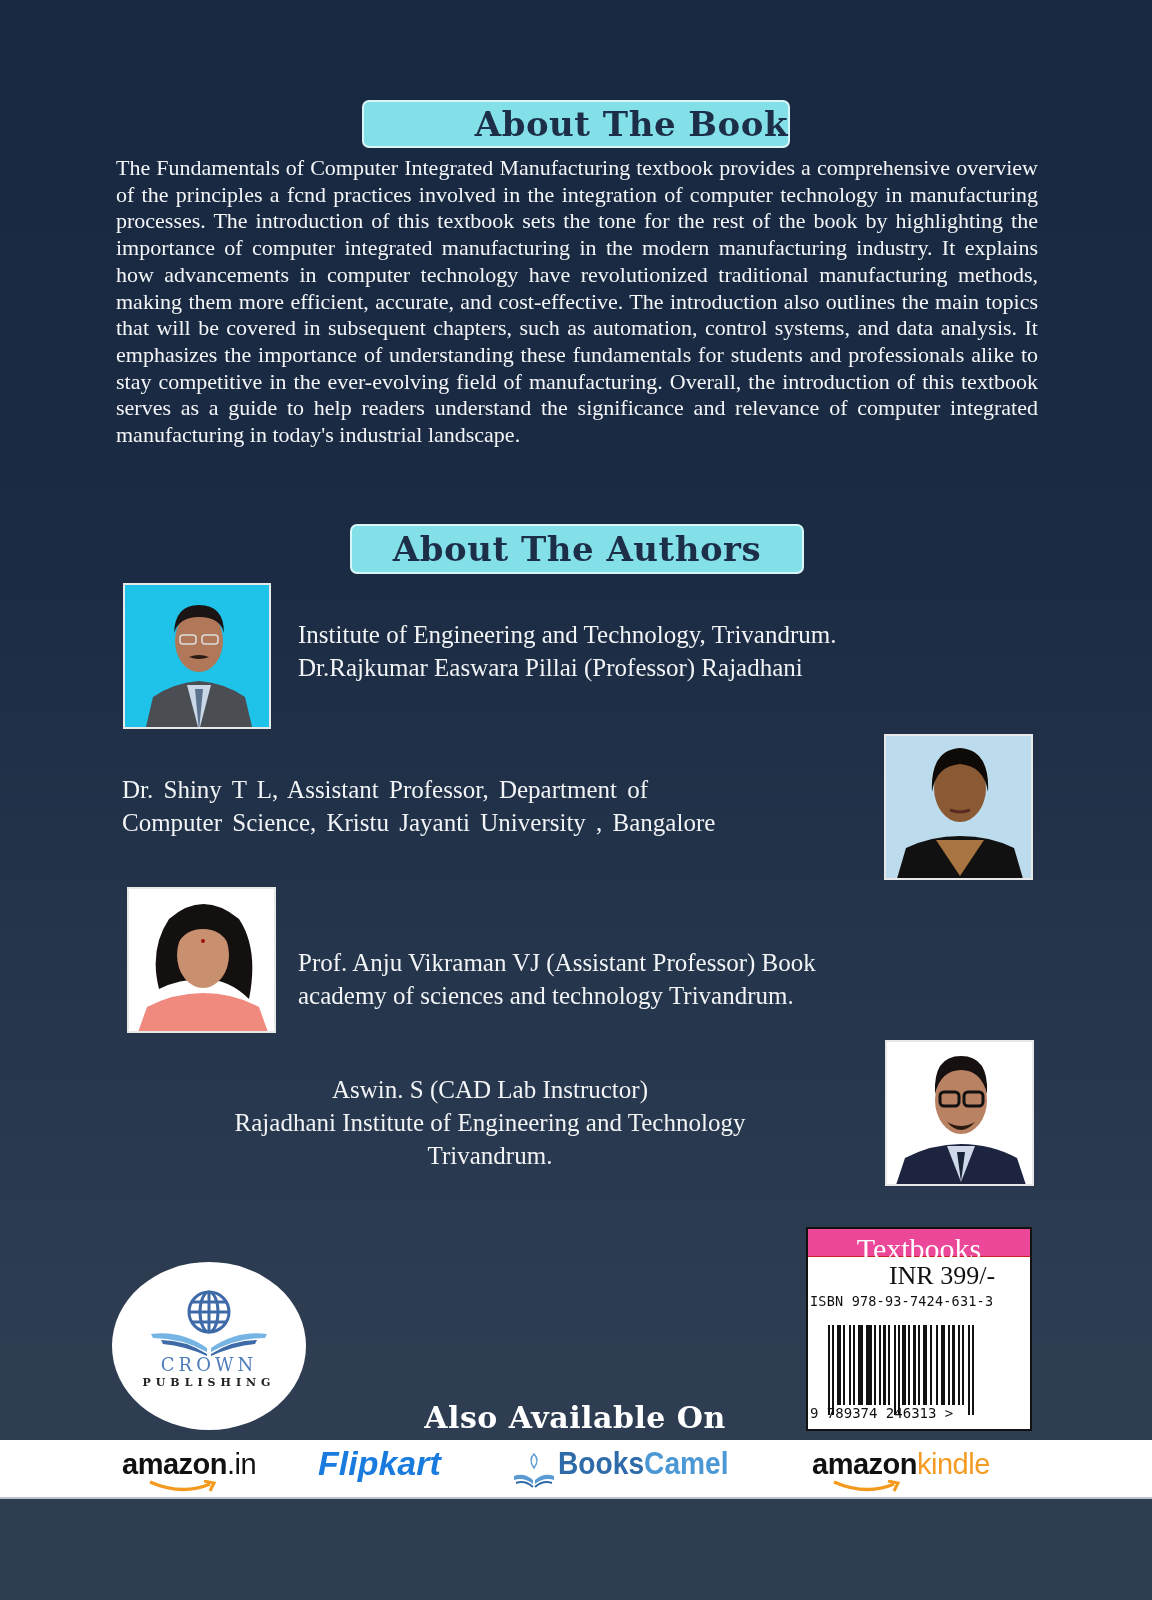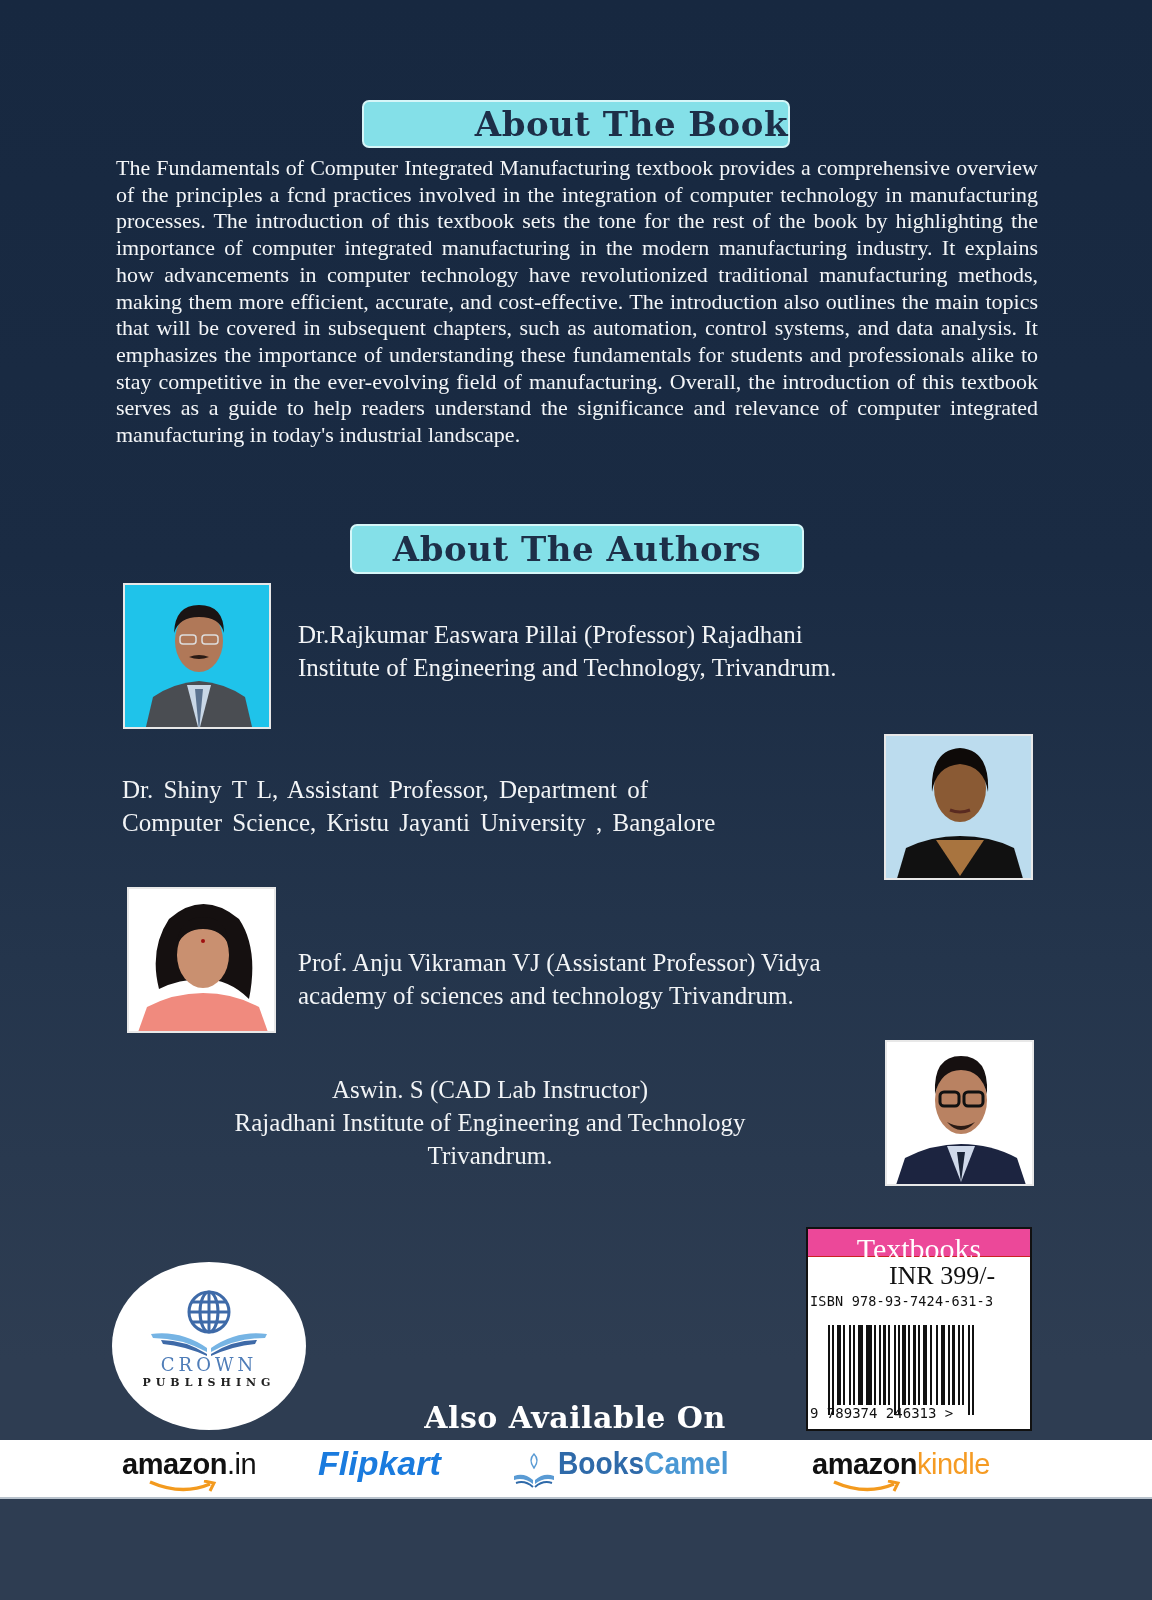--- a/index.html
+++ b/index.html
@@ -144,22 +144,22 @@
     <path d="M62 100 L74 146 L86 100 Z" fill="#c9d7e6"></path>
     <path d="M70 104 L74 146 L78 104 Z" fill="#5c7390"></path>
     <ellipse cx="74" cy="56" rx="24" ry="31" fill="#b07858"></ellipse>
     <path d="M49 48 Q50 20 74 20 Q99 20 99 48 Q95 32 74 32 Q54 32 49 48 Z" fill="#1a1414"></path>
     <rect x="55" y="50" width="16" height="9" rx="3" fill="none" stroke="#ddd" stroke-width="1.5"></rect>
     <rect x="77" y="50" width="16" height="9" rx="3" fill="none" stroke="#ddd" stroke-width="1.5"></rect>
     <path d="M64 72 Q74 68 84 72 Q74 76 64 72 Z" fill="#2a1a14"></path>
   </svg>
 </div>
 <div id="a1" class="author-text">
+  <div>Institute of Engineering and Technology, Trivandrum.</div>
   <div>Dr.Rajkumar Easwara Pillai (Professor) Rajadhani</div>
-  <div>Institute of Engineering and Technology, Trivandrum.</div>
 </div>
 
 <div id="a2" class="author-text">
   <div>Dr. Shiny T L, Assistant Professor, Department of</div>
   <div>Computer Science, Kristu Jayanti University , Bangalore</div>
 </div>
 <div id="p2" class="photo">
   <svg width="149" height="146" viewBox="0 0 149 146">
     <rect width="149" height="146" fill="#bcdcee"></rect>
     <path d="M10 146 L20 112 Q45 100 74 100 Q104 100 128 112 L138 146 Z" fill="#111"></path>
@@ -174,21 +174,21 @@
   <svg width="149" height="146" viewBox="0 0 149 146">
     <rect width="149" height="146" fill="#ffffff"></rect>
     <path d="M30 100 Q20 60 40 30 Q74 0 110 30 Q130 60 120 110 Q100 90 74 90 Q50 90 30 100 Z" fill="#151010"></path>
     <path d="M8 146 L18 118 Q45 104 74 104 Q104 104 130 118 L140 146 Z" fill="#f08a7e"></path>
     <ellipse cx="74" cy="66" rx="26" ry="33" fill="#c99070"></ellipse>
     <path d="M48 56 Q50 28 74 28 Q98 28 100 56 Q92 40 74 40 Q56 40 48 56 Z" fill="#151010"></path>
     <circle cx="74" cy="52" r="2" fill="#a01010"></circle>
   </svg>
 </div>
 <div id="a3" class="author-text">
-  <div>Prof. Anju Vikraman VJ (Assistant Professor) Vidya</div>
+  <div>Prof. Anju Vikraman VJ (Assistant Professor) Book</div>
   <div>academy of sciences and technology Trivandrum.</div>
 </div>
 
 <div id="a4" class="author-text">
   <div>Aswin. S (CAD Lab Instructor)</div>
   <div>Rajadhani Institute of Engineering and Technology</div>
   <div>Trivandrum.</div>
 </div>
 <div id="p4" class="photo">
   <svg width="149" height="146" viewBox="0 0 149 146">

